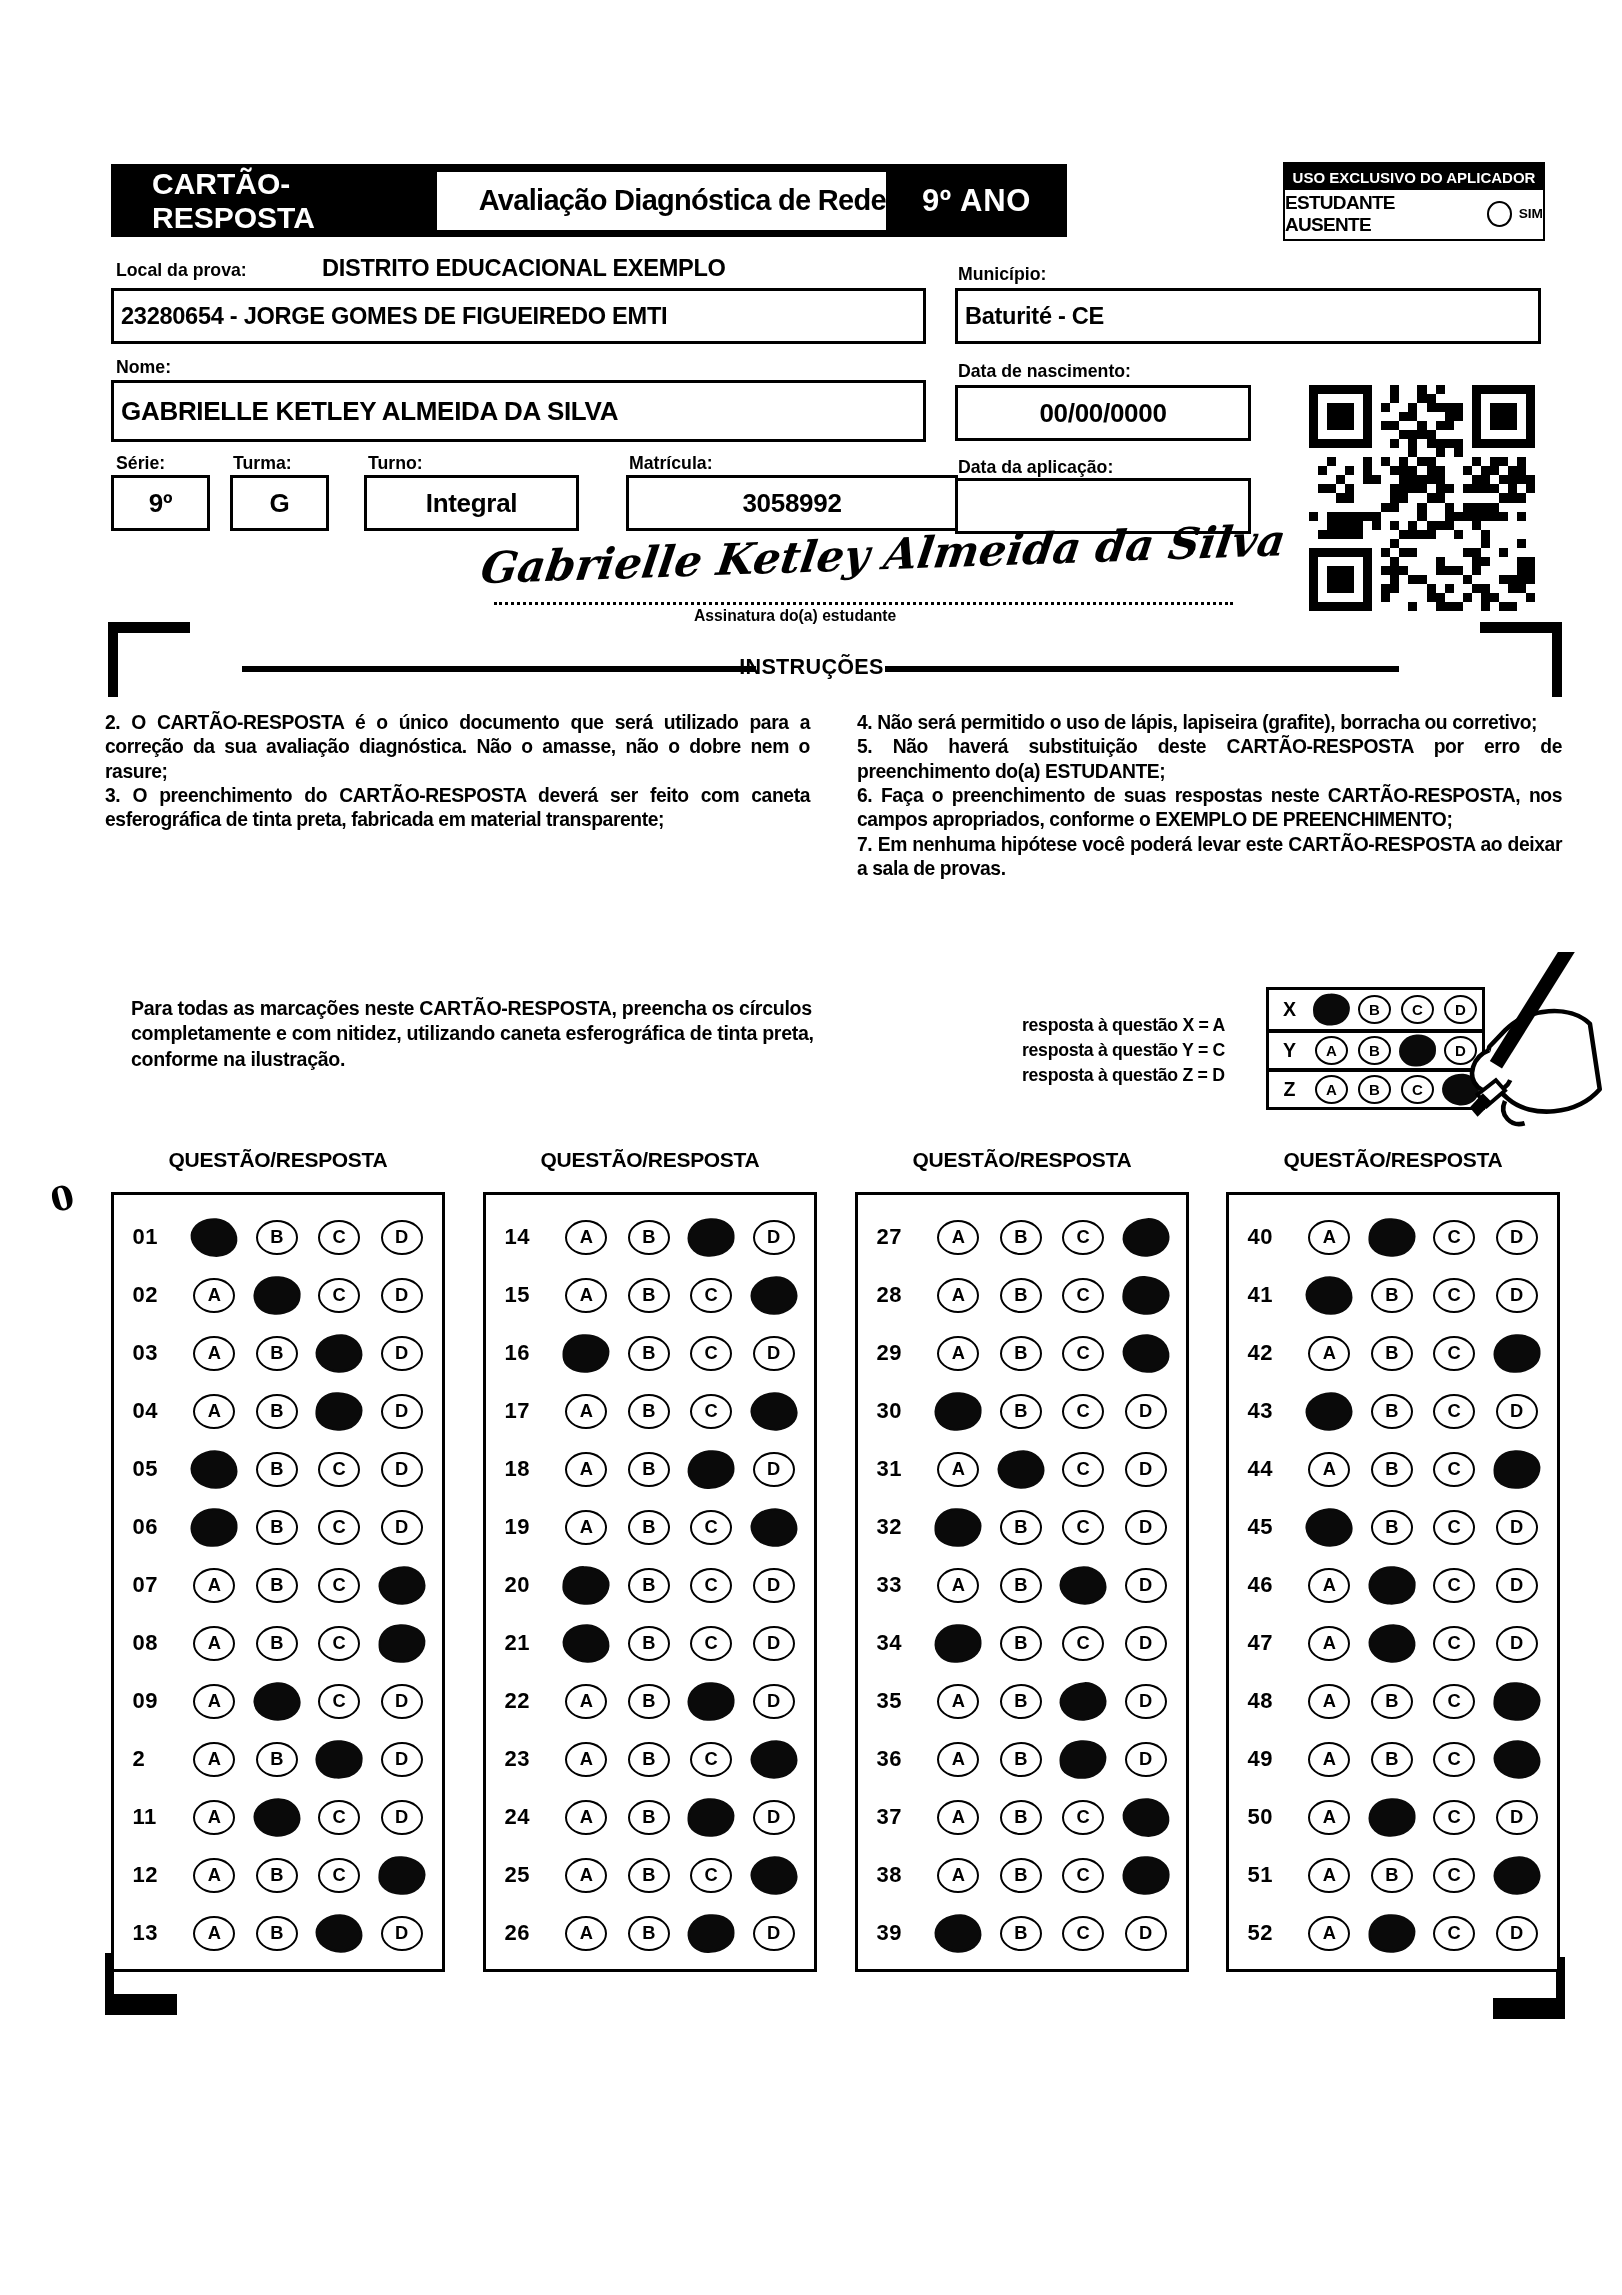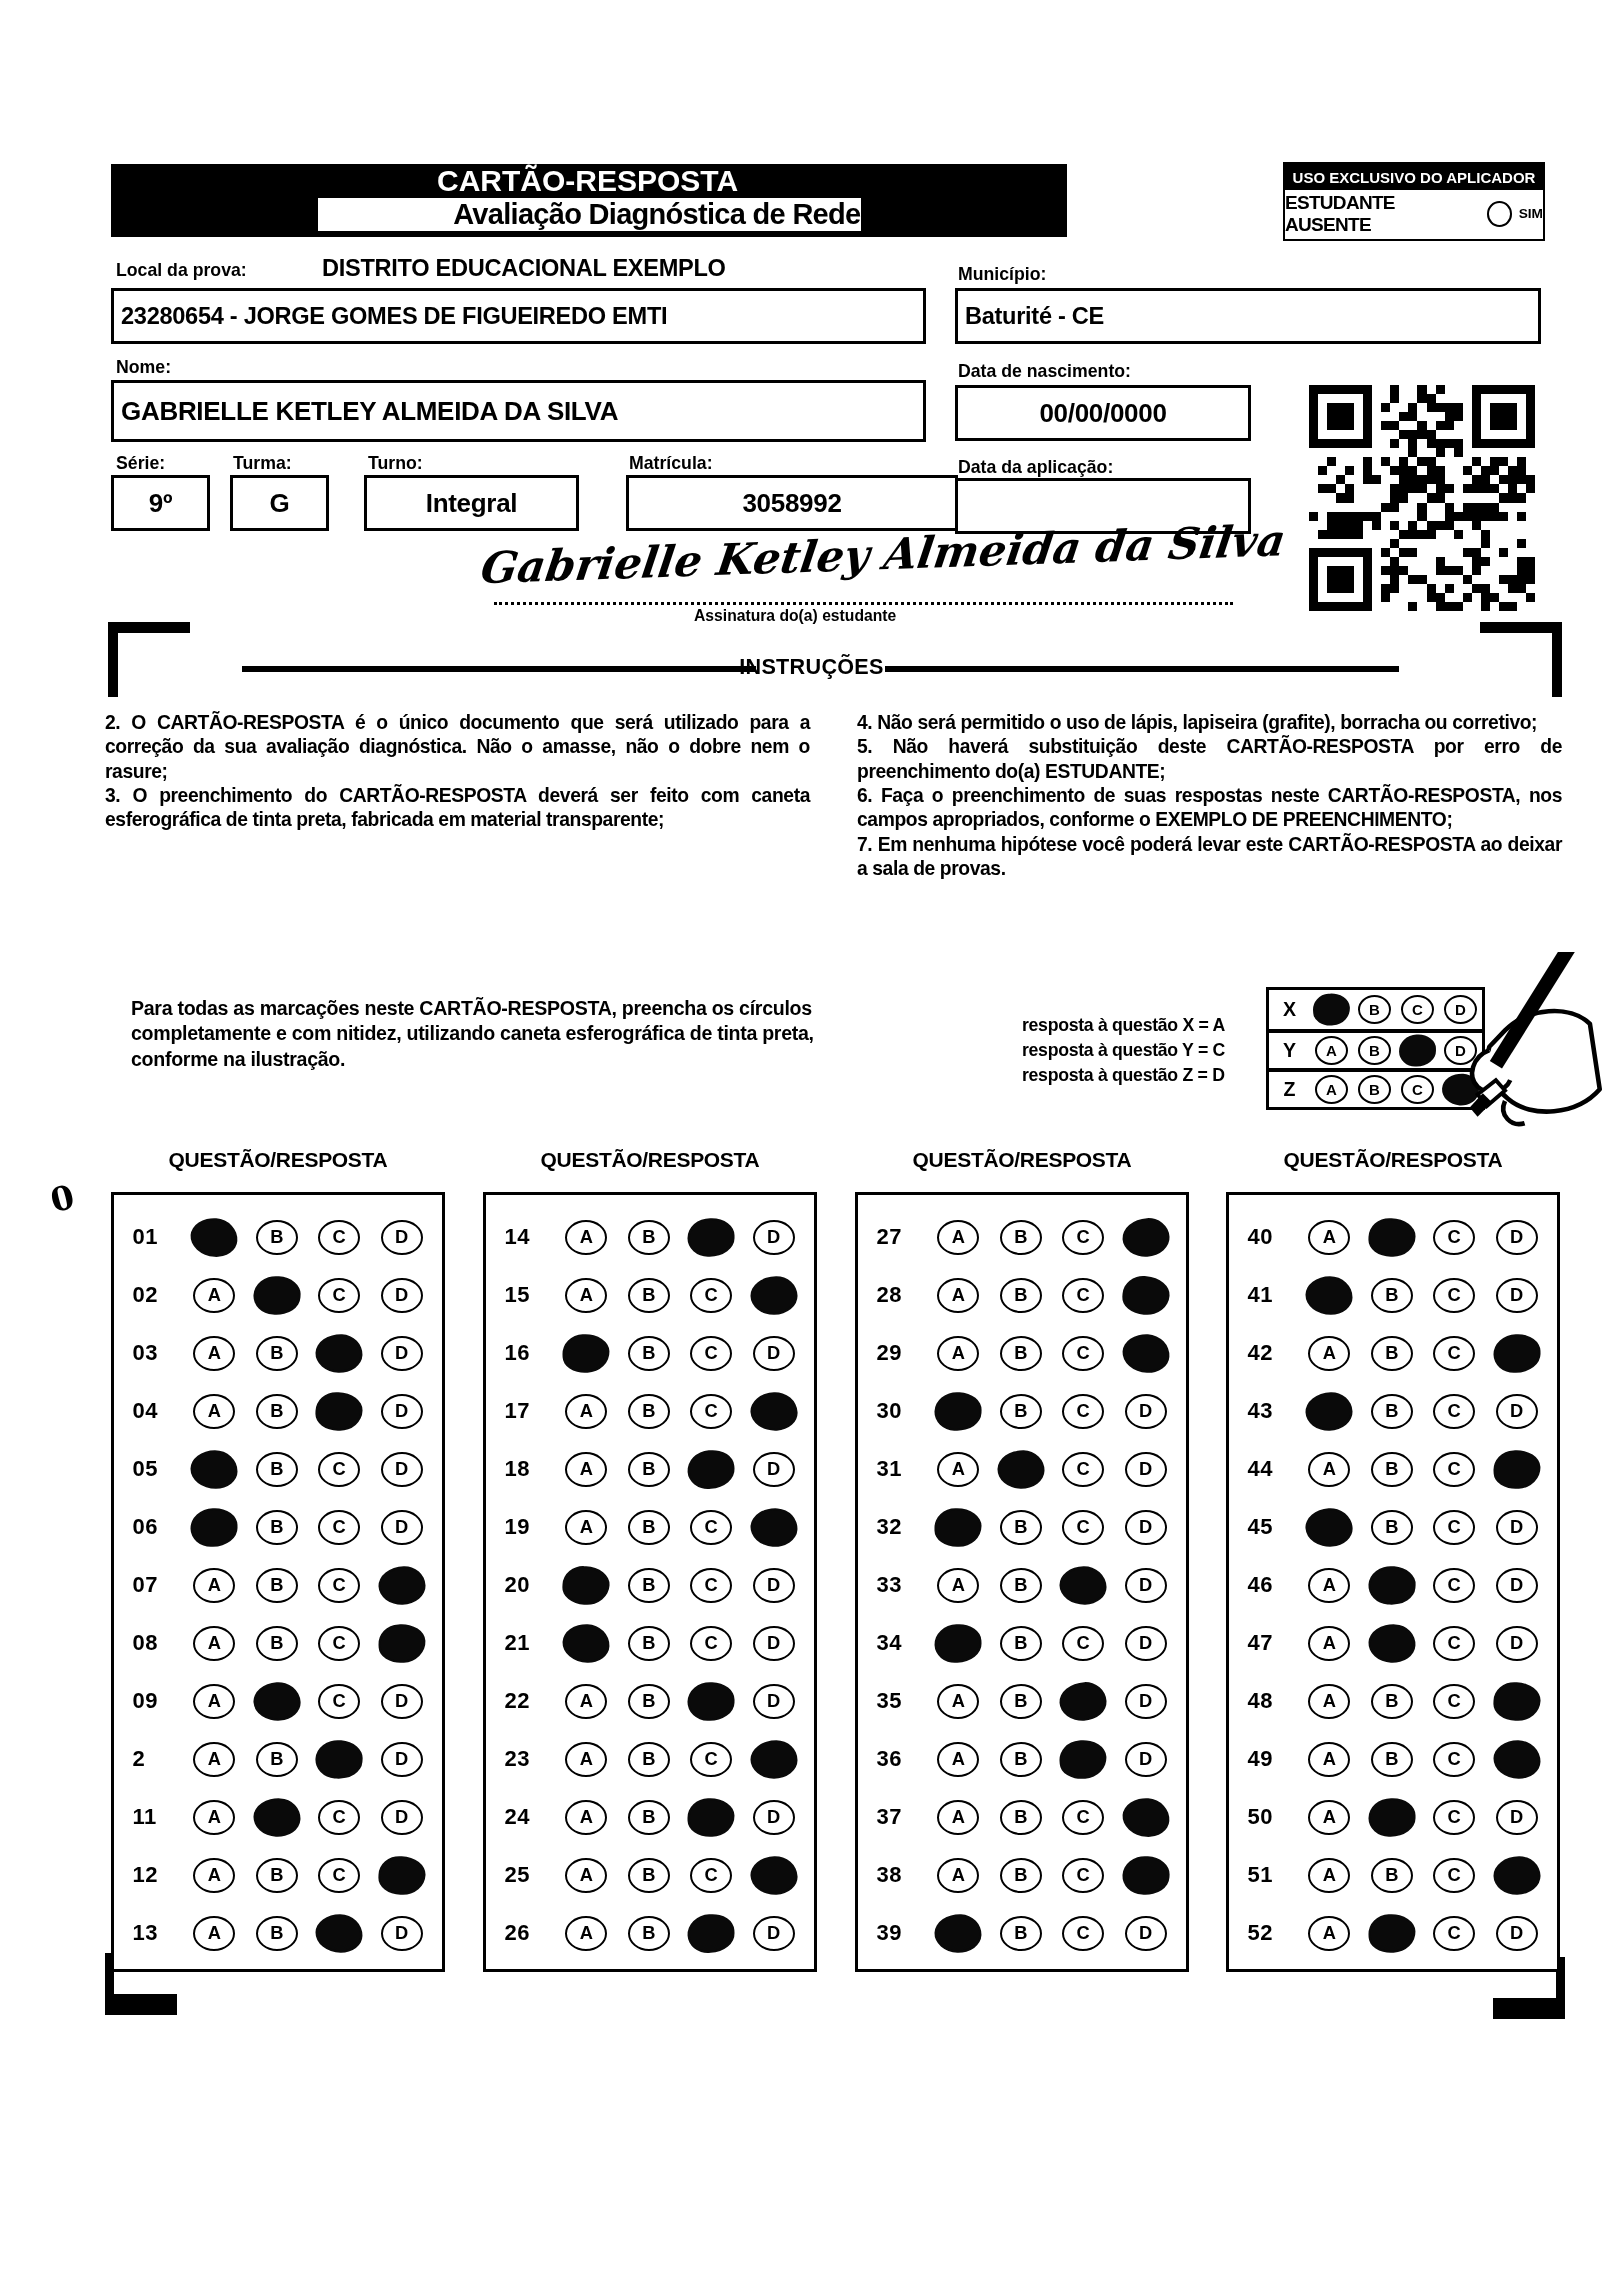--- a/index.html
+++ b/index.html
@@ -2,25 +2,25 @@
 <html lang="pt-BR" style="font-size:10.5px"><head>
 <meta charset="utf-8">
 <style>
   * { margin:0; padding:0; box-sizing:border-box; }
   body { width:1623px; height:2295px; background:#fff; position:relative;
          font-family:"Liberation Sans", sans-serif; color:#000; overflow:hidden; }
   .abs { position:absolute; }
 
   
   .hdr-bar { left:111px; top:164px; width:956px; height:73px; background:#000;
-             display:flex; align-items:center;flex-direction:column; }
+             display:flex; align-items:center; }
   .hdr-title { color:#fff; font-weight:bold; font-size:30px; letter-spacing:0px; padding-left:41px; width:386px; }
   .hdr-sub-box { background:#fff; width:543px; height:58px; display:flex; align-items:center; justify-content:flex-end; }
   .hdr-sub { font-weight:bold; font-size:29px; letter-spacing:-0.7px; }
-  .hdr-grade { color:#fff; font-weight:bold; font-size:39px; width:219px; text-align:center; letter-spacing:0.7px; }
+  .hdr-grade { color:#fff; font-weight:bold; font-size:31px; width:219px; text-align:center; letter-spacing:0.7px; }
 
   .aplicador { left:1283px; top:162px; width:262px; height:79px; border:2.6px solid #000; background:#fff; }
   .aplicador-head { background:#000; color:#fff; font-weight:bold; font-size:15px; height:26px;
                     display:flex; align-items:center; justify-content:center; letter-spacing:0px; }
   .aplicador-body { display:flex; align-items:center; justify-content:center; gap:6.5px; height:47px; }
   .aplicador-label { font-weight:bold; font-size:19px; letter-spacing:-0.7px; }
   .circ { width:26px; height:26px; border:2.6px solid #000; border-radius:50%; background:#fff; }
   .sim { font-weight:bold; font-size:13.7px; }
 
   

